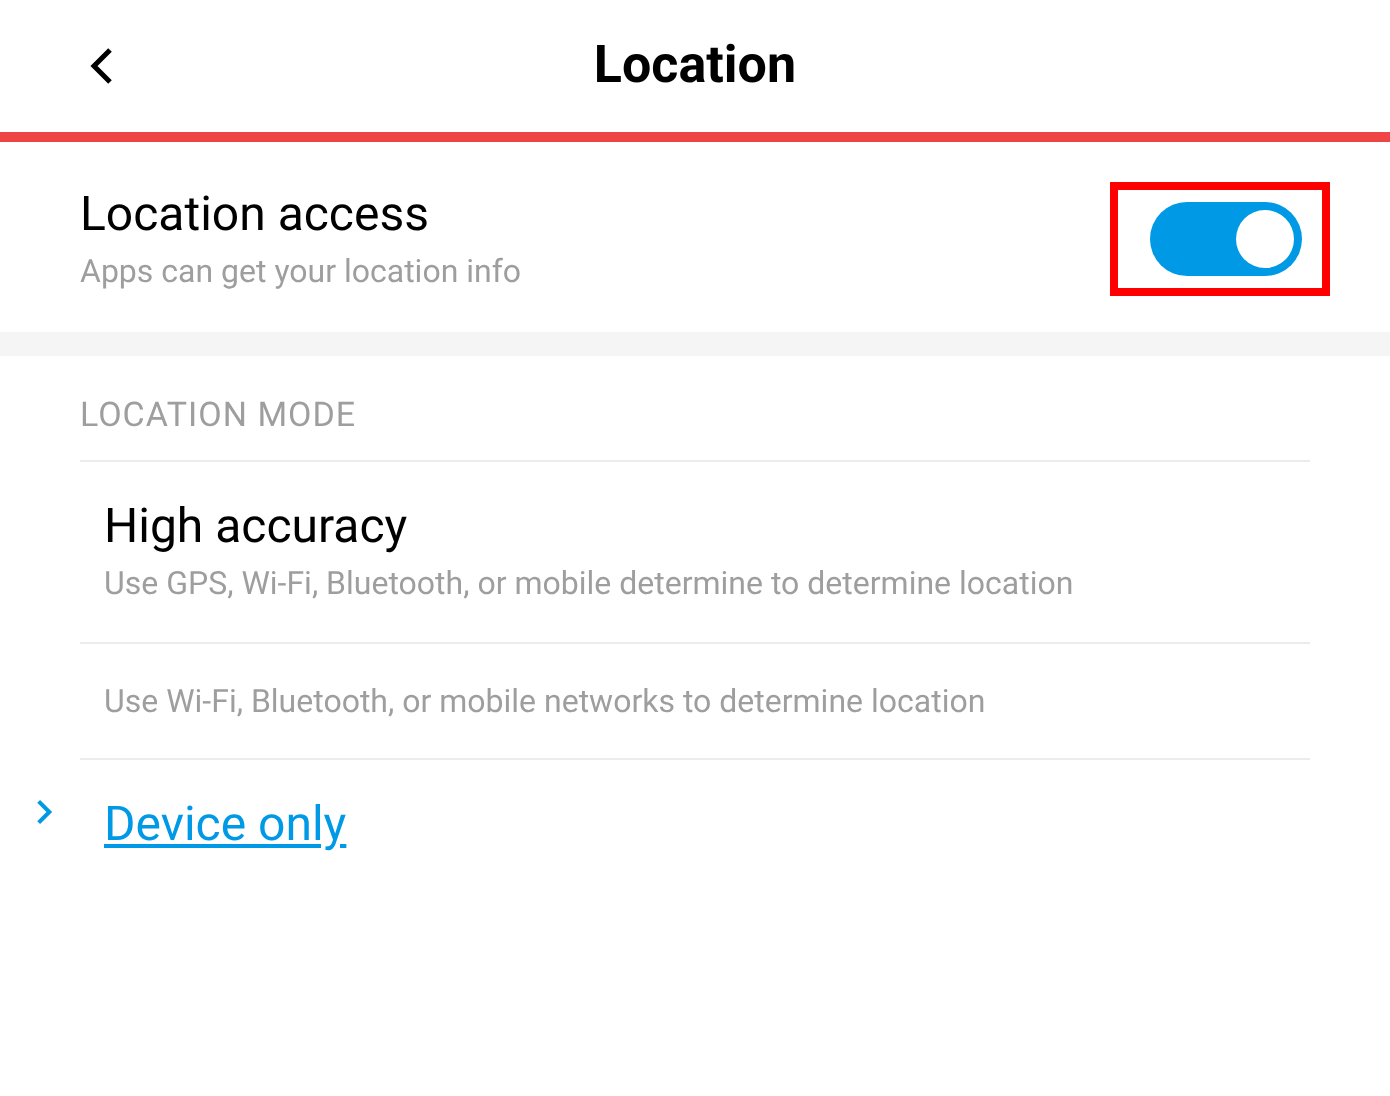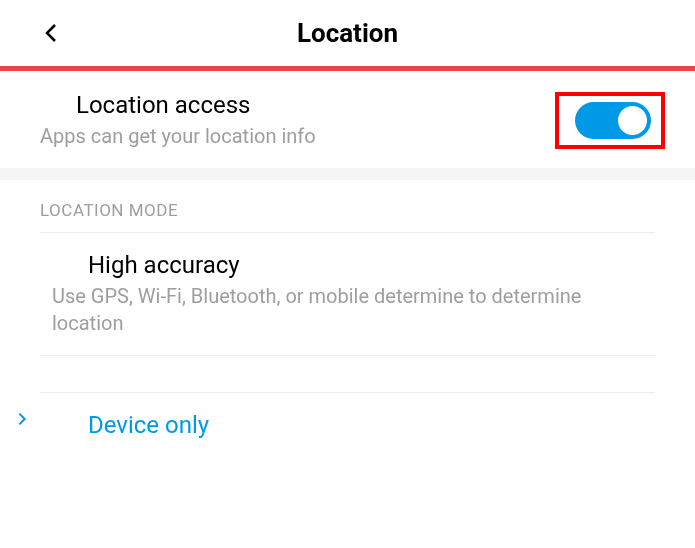--- a/index.html
+++ b/index.html
@@ -53,30 +53,30 @@
       justify-content: space-between;
     }
     .row-content {
       flex: 1;
     }
     .row-title {
       font-size: 24px;
       color: #000000;
       font-weight: 400;
       margin-bottom: 4px;
-      margin-left: 36px;
     }
     .row-subtitle {
-      font-size: 20px;
+      font-size: 16px;
       color: #9e9e9e;
       font-weight: 400;
       line-height: 1.35;
     }
     .row-title.selected {
       color: #0099e5;
+      text-decoration: underline;
     }
     .toggle-highlight {
       border: 4px solid #ff0000;
       padding: 6px 10px 6px 16px;
       margin-right: -10px;
     }
     .toggle {
       width: 76px;
       height: 37px;
       background: #0099e5;
@@ -161,20 +161,21 @@
   <div class="section-header">LOCATION MODE</div>
   <div class="divider"></div>
 
   <div class="mode-row">
     <div class="row-title">High accuracy</div>
     <div class="row-subtitle">Use GPS, Wi-Fi, Bluetooth, or mobile determine to determine location</div>
   </div>
   <div class="divider"></div>
 
   <div class="mode-row">
+    <div class="row-subtitle">Use Wi-Fi, Bluetooth, or mobile networks to determine location</div>
   </div>
   <div class="divider"></div>
 
   <div class="mode-row selected-row">
     <div class="selected-indicator">
       <svg viewBox="0 0 24 24">
         <polyline points="8 4 16 12 8 20"></polyline>
       </svg>
     </div>
     <div class="row-title selected">Device only</div>

